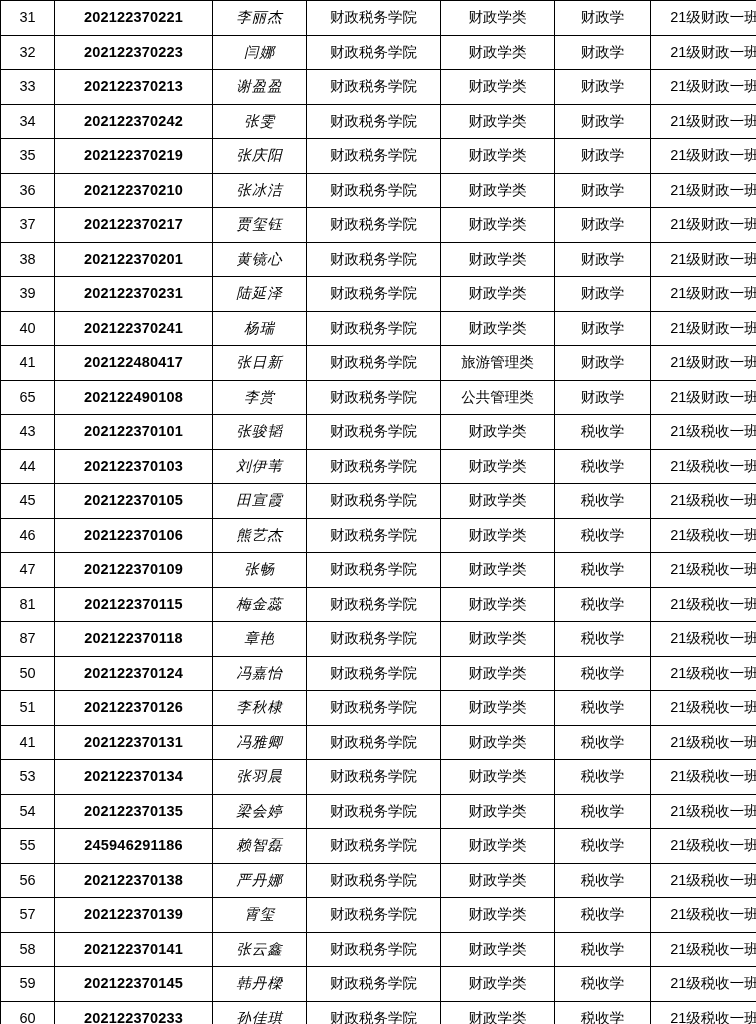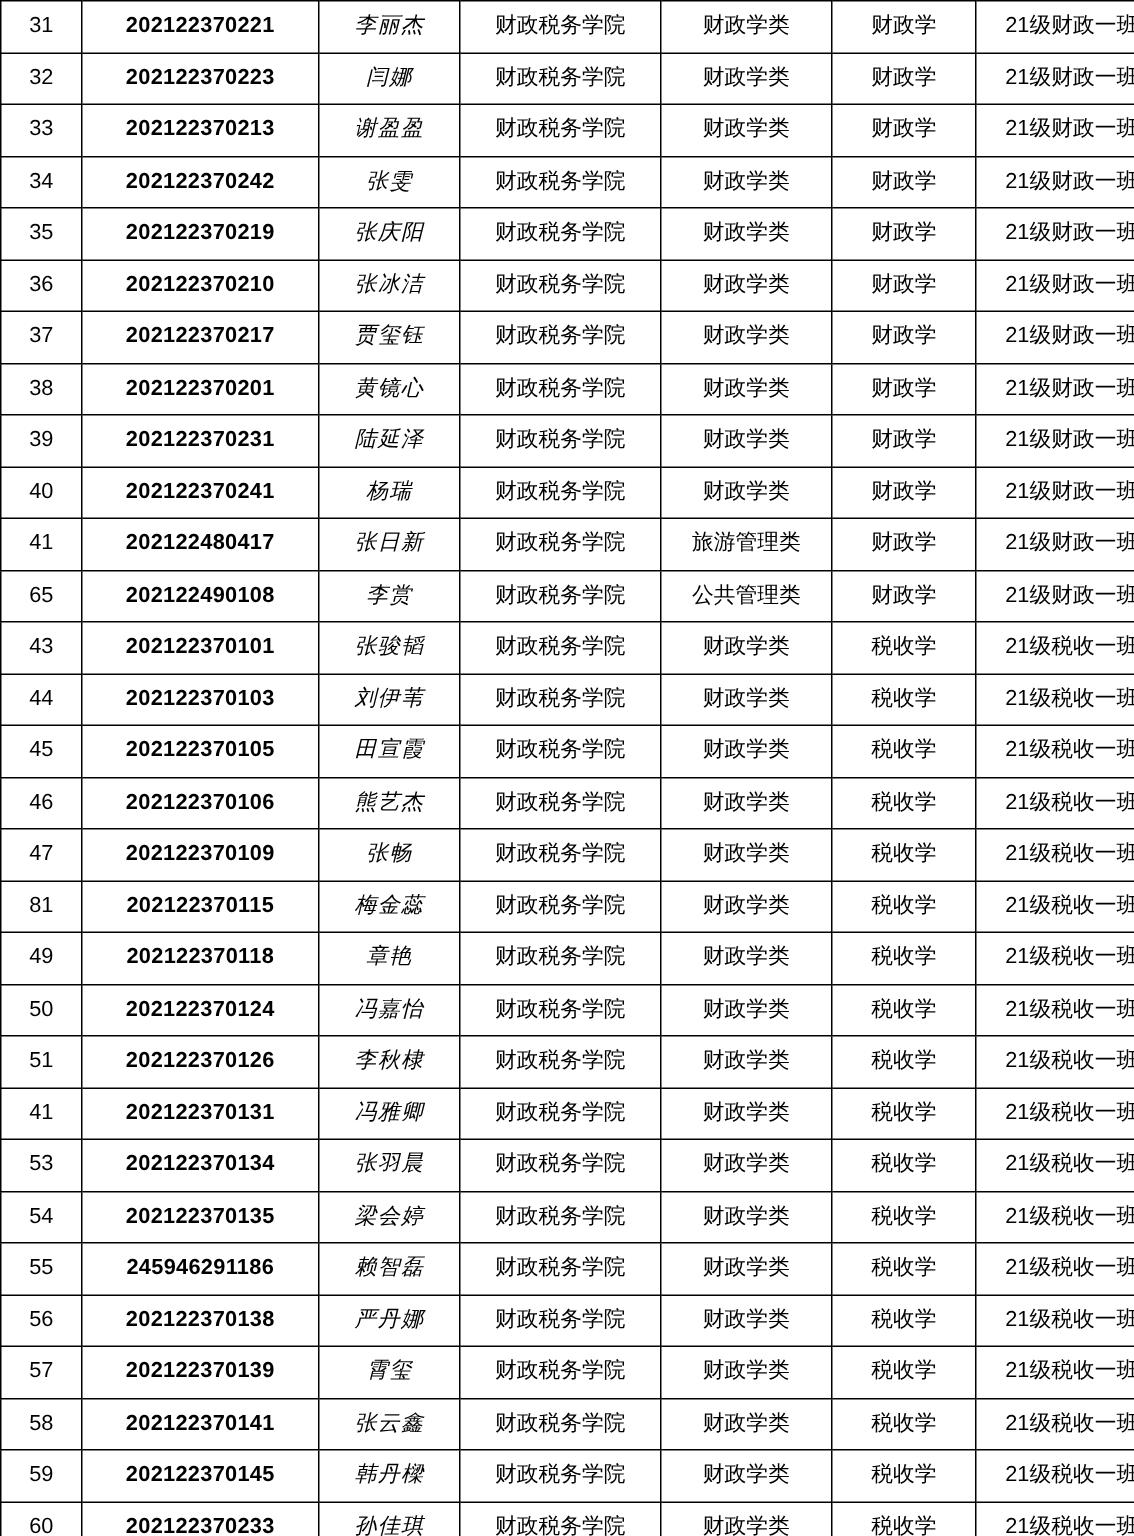--- a/index.html
+++ b/index.html
@@ -224,21 +224,21 @@
         <tr>
           <td class="index">81</td>
           <td class="id">202122370115</td>
           <td class="name">梅金蕊</td>
           <td class="college">财政税务学院</td>
           <td class="category">财政学类</td>
           <td class="major">税收学</td>
           <td class="klass">21级税收一班</td>
         </tr>
         <tr>
-          <td class="index">49</td>
+          <td class="index">87</td>
           <td class="id">202122370118</td>
           <td class="name">章艳</td>
           <td class="college">财政税务学院</td>
           <td class="category">财政学类</td>
           <td class="major">税收学</td>
           <td class="klass">21级税收一班</td>
         </tr>
         <tr>
           <td class="index">50</td>
           <td class="id">202122370124</td>

